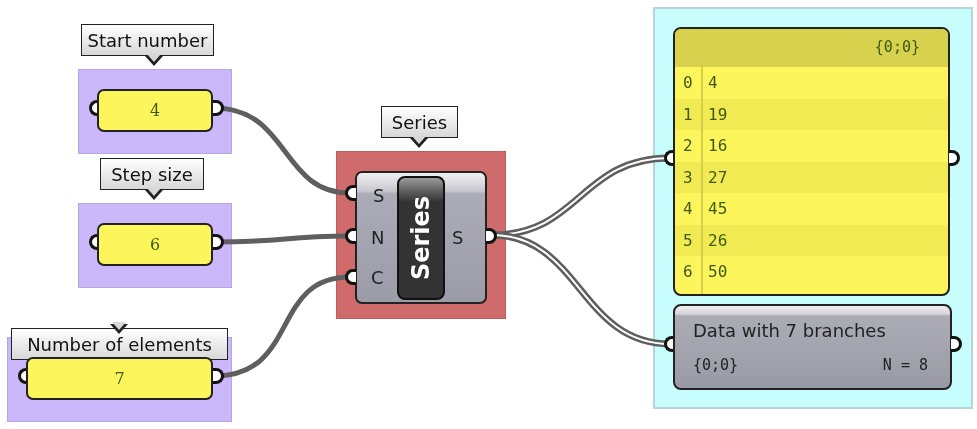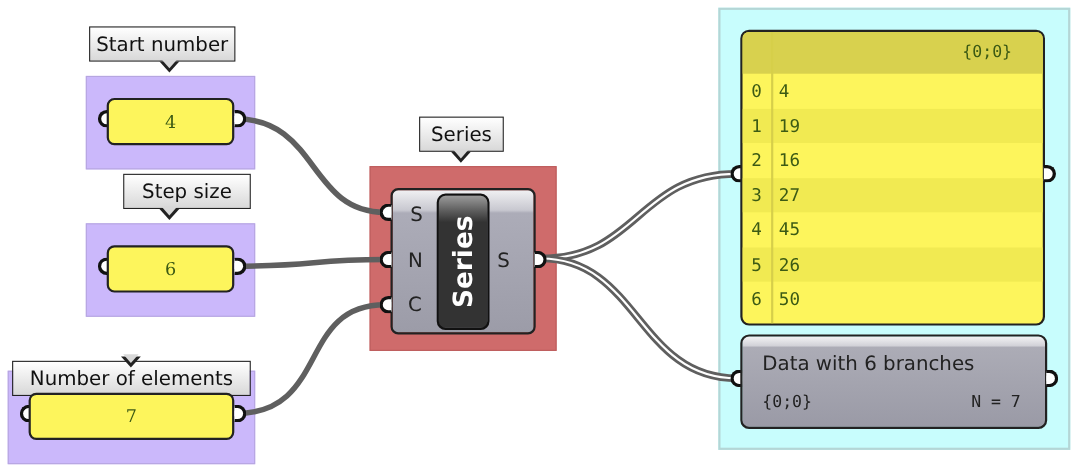--- a/index.html
+++ b/index.html
@@ -81,21 +81,21 @@
 <div class="tag" style="left:81px;top:24px;width:133px;">
   <span>Start number</span>
 </div>
 <div class="tag-arrow" style="left:145px;top:56px;"></div>
 <div class="grip l" style="left:89px;top:100px;"></div>
 <div class="slider" style="left:97px;top:89px;width:116px;height:43px;">
   <span>4</span>
 </div>
 <div class="grip r" style="left:213px;top:100px;"></div>
 
-<div class="tag" style="left:112px;top:158px;width:116px;text-align:right;">
+<div class="tag" style="left:100px;top:158px;width:104px;text-align:right;">
   <span>Step size</span>
 </div>
 <div class="tag-arrow" style="left:145px;top:190px;"></div>
 <div class="grip l" style="left:89px;top:234px;"></div>
 <div class="slider" style="left:97px;top:223px;width:116px;height:43px;">
   <span>6</span>
 </div>
 <div class="grip r" style="left:213px;top:234px;"></div>
 
 <div class="tag" style="left:11px;top:292px;width:217px;margin-top:36px;">
@@ -161,17 +161,17 @@
         <span class="idx">6</span>
         <span class="val">50</span>
       </div>
     </div>
   <div class="panel-vline"></div>
 </div>
 <div class="grip r" style="left:949px;top:150px;"></div>
 
 <div class="grip l" style="left:664px;top:336px;"></div>
 <div class="viewer" style="left:673px;top:304px;width:279px;height:86px;">
-  <span class="title">Data with 6 branches</span>
+  <span class="title">Data with 7 branches</span>
   <span class="path">{0;0}</span>
-  <span class="count">N = 7</span>
+  <span class="count">N = 8</span>
 </div>
 <div class="grip r" style="left:951px;top:336px;"></div>
 
 </body></html>

